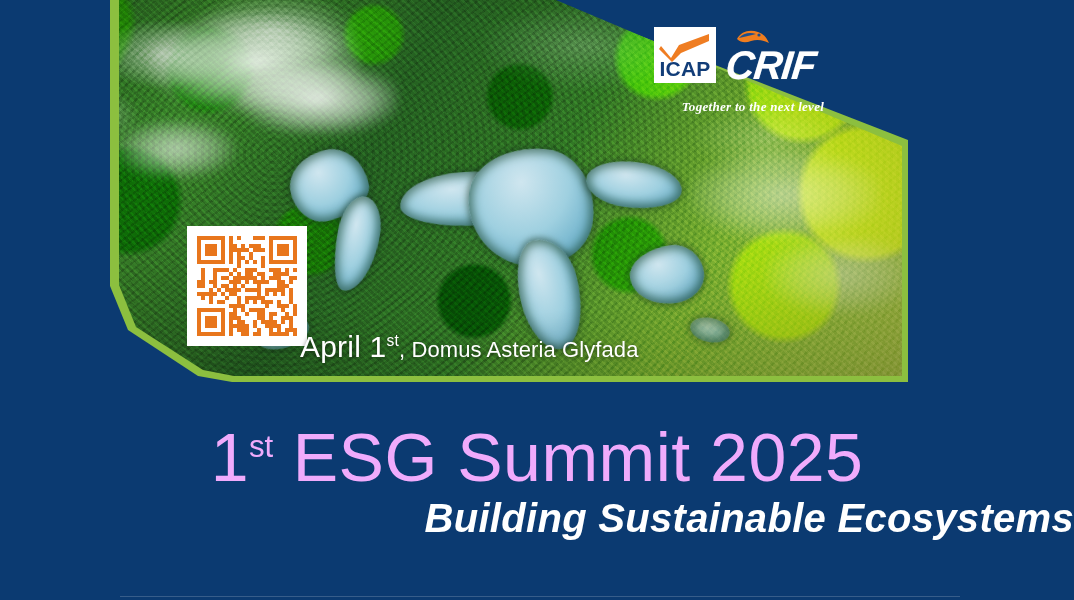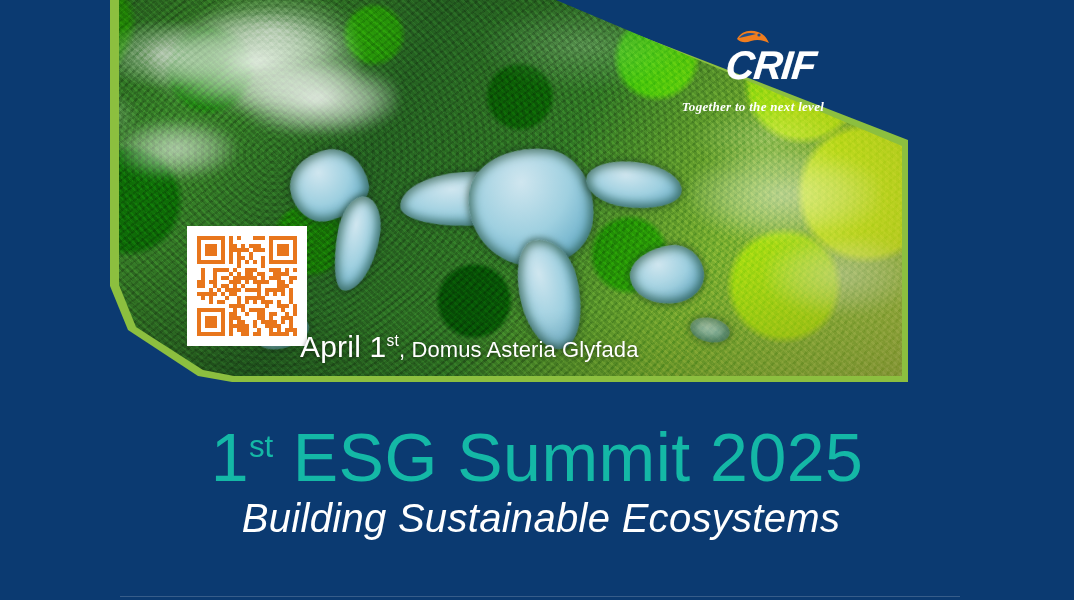--- a/index.html
+++ b/index.html
@@ -210,36 +210,36 @@
   }
   .venue-date { font-size:30px; font-weight:400; letter-spacing:.2px; }
   .venue-date sup { font-size:.52em; vertical-align:super; }
   .venue-place { font-size:22px; font-weight:400; letter-spacing:.1px; }
 
   
   .headline {
     position:absolute;
     left:0px; top:408px; width:1074px;
     text-align:center;
-    color:#14b8a6;
+    color:#f0abfc;
     font-size:68px;
     font-weight:400;
     letter-spacing:.5px;
     line-height:78px;
     white-space:nowrap;
   }
   .headline sup { font-size:.46em; vertical-align:super; letter-spacing:0; }
   .subhead {
     position:absolute;
     left:0px; top:494px; width:1074px;
-    text-align:center;
+    text-align:right;
     color:#ffffff;
     font-size:40px;
     font-style:italic;
-    font-weight:400;
+    font-weight:700;
     letter-spacing:.3px;
     line-height:48px;
     white-space:nowrap;
     padding-left:8px;
   }
 
   
   .footer-rule {
     position:absolute;
     left:120px; bottom:3px;
@@ -903,20 +903,28 @@
         <i class="on"></i>
         <i class="on"></i>
         <i class="on"></i>
         <i></i>
         <i class="on"></i>
       </div>
   </div>
 
   <div class="logo-lockup">
 
+    <div class="icap-badge">
+      <div class="icap-swoosh">
+        <svg width="52" height="30" viewBox="0 0 52 30">
+          <path d="M2 14 L12 26 L20 13 L50 2 L50 9 L22 21 L13 30 L0 17 Z" fill="#ef7d22"></path>
+        </svg>
+      </div>
+      <div class="icap-word">ICAP</div>
+    </div>
 
     <div class="crif-mark">
       <div class="crif-bird">
         <svg width="34" height="20" viewBox="0 0 34 20">
           <path d="M1 10 C5 2, 14 0, 22 3 C28 5, 31 9, 33 14 C27 11, 21 10, 15 12 C10 14, 5 14, 1 10 Z" fill="#f07d1e"></path>
           <path d="M3 9 C7 4, 14 3, 20 5 C15 6, 9 8, 3 9 Z" fill="#1b4f8f"></path>
           <circle cx="23" cy="6" r="1.6" fill="#1b4f8f"></circle>
         </svg>
       </div>
       <div class="crif-word">CRIF</div>

